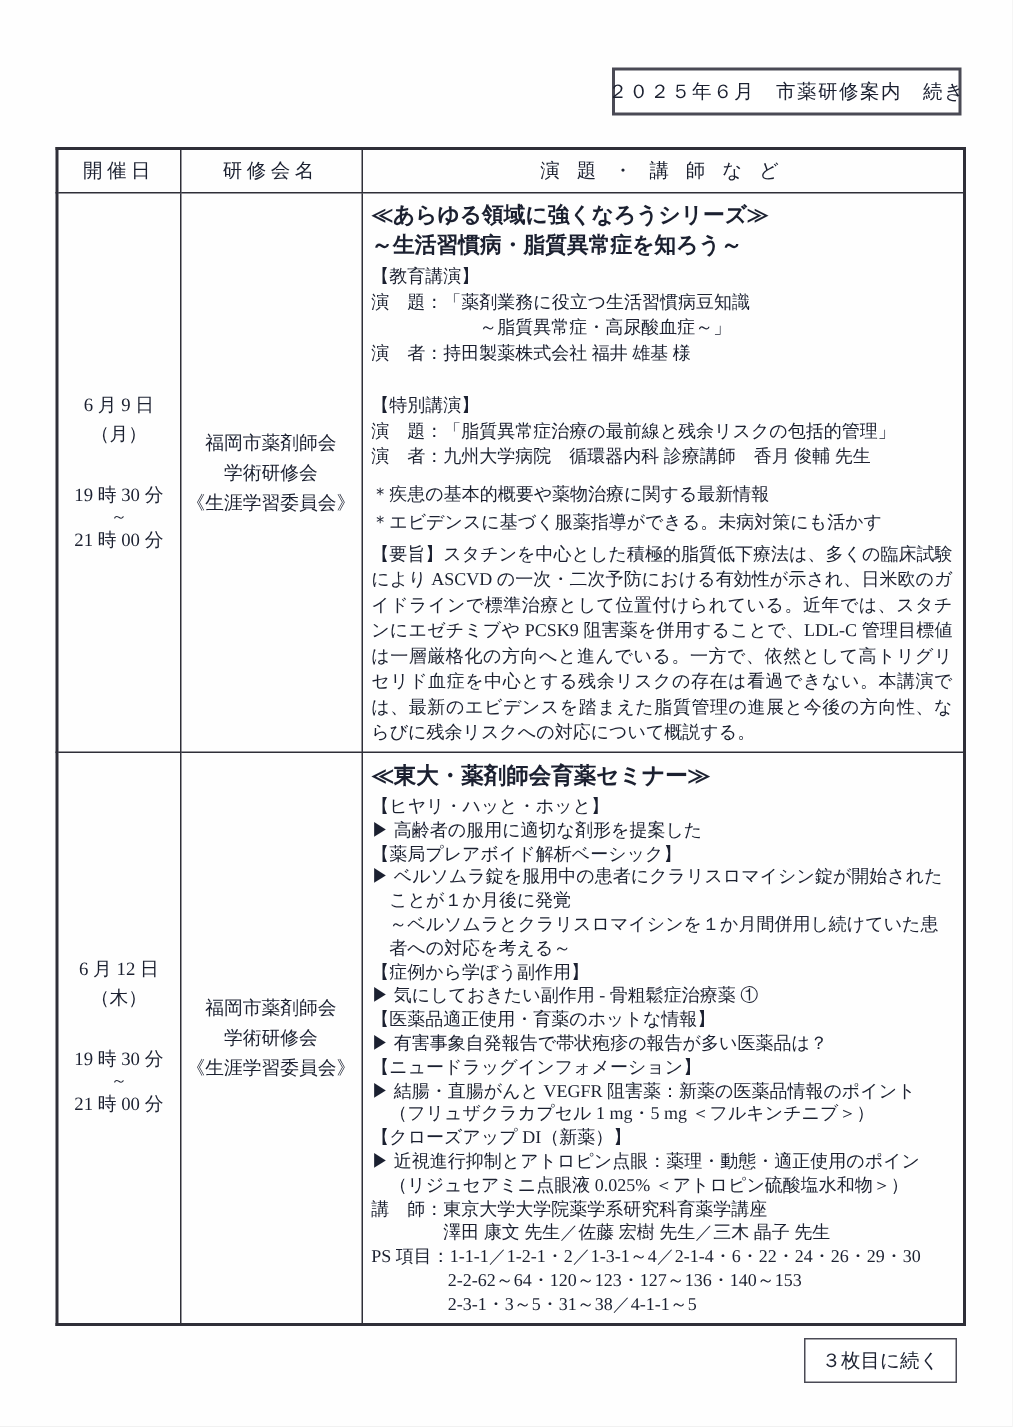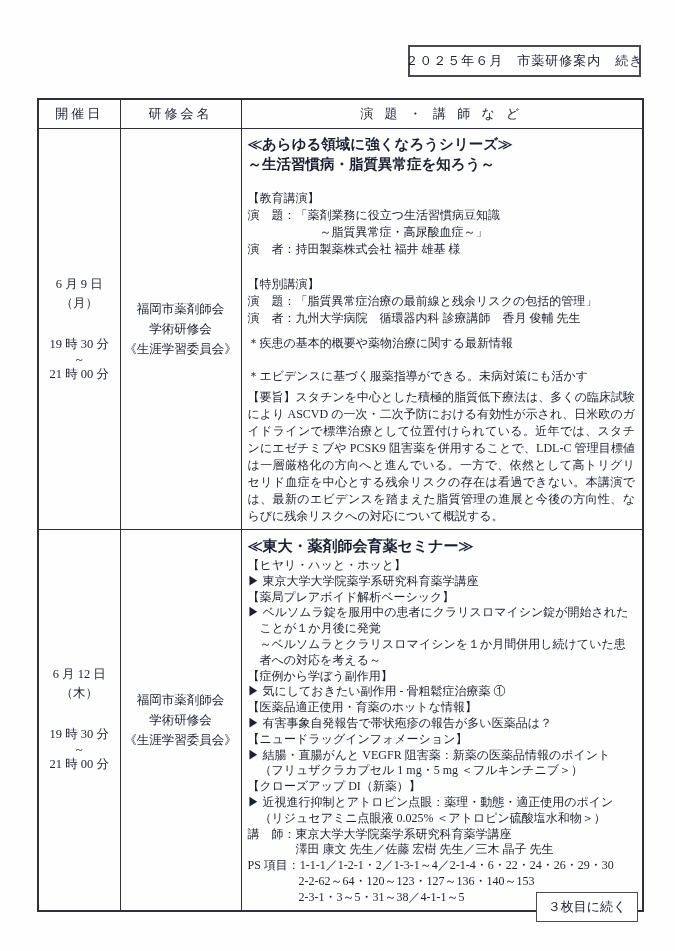--- a/index.html
+++ b/index.html
@@ -42,21 +42,21 @@
   .dl.tilde { line-height:11px; font-size:11px; }
   td.c-org {
     text-align:center; vertical-align:middle; font-size:12.5px;
   }
   .ol { line-height:20px; white-space:pre; }
   td.c-prog {
     vertical-align:top; padding:5px 7px 4px 6px; font-size:12px;
   }
   .ln { line-height:17px; white-space:pre-wrap; }
   .ln.title { font-weight:bold; font-size:14.5px; line-height:20px; }
-  .gap2 { margin-top:16px; }
+  .gap2 { margin-top:2px; }
   .gap6 { margin-top:18px; }
   .gap8 { margin-top:8px; }
   .para {
     line-height:17px; text-align:justify; white-space:normal;
     margin-top:4px;
   }
   tr.r2 .ln { line-height:15.8px; }
   tr.r2 .ln.title { line-height:23px; font-size:15px; }
 </style>
 </head>
@@ -119,21 +119,21 @@
           <div class="dl">21 時 00 分</div>
         </td>
         <td class="c-org">
           <div class="ol">福岡市薬剤師会</div>
           <div class="ol">学術研修会</div>
           <div class="ol">《生涯学習委員会》</div>
         </td>
         <td class="c-prog">
           <div class="ln title">≪東大・薬剤師会育薬セミナー≫</div>
           <div class="ln">【ヒヤリ・ハッと・ホッと】</div>
-          <div class="ln">▶ 東京大学大学院薬学系研究科育薬学講座</div>
+          <div class="ln">▶ 高齢者の服用に適切な剤形を提案した</div>
           <div class="ln">【薬局プレアボイド解析ベーシック】</div>
           <div class="ln">▶ ベルソムラ錠を服用中の患者にクラリスロマイシン錠が開始された</div>
           <div class="ln">　ことが１か月後に発覚</div>
           <div class="ln">　～ベルソムラとクラリスロマイシンを１か月間併用し続けていた患</div>
           <div class="ln">　者への対応を考える～</div>
           <div class="ln">【症例から学ぼう副作用】</div>
           <div class="ln">▶ 気にしておきたい副作用 - 骨粗鬆症治療薬 ①</div>
           <div class="ln">【医薬品適正使用・育薬のホットな情報】</div>
           <div class="ln">▶ 有害事象自発報告で帯状疱疹の報告が多い医薬品は？</div>
           <div class="ln">【ニュードラッグインフォメーション】</div>

